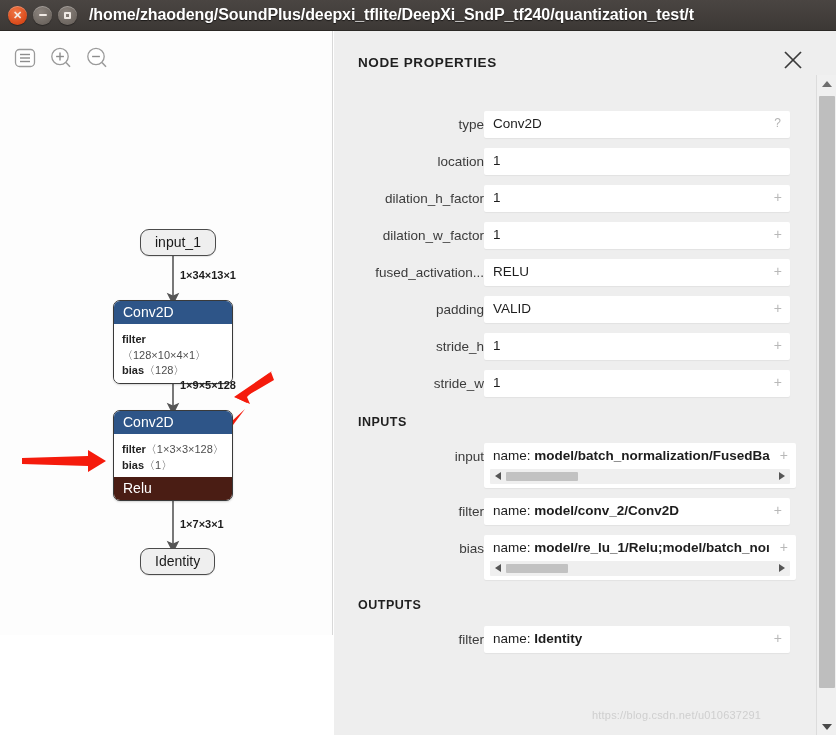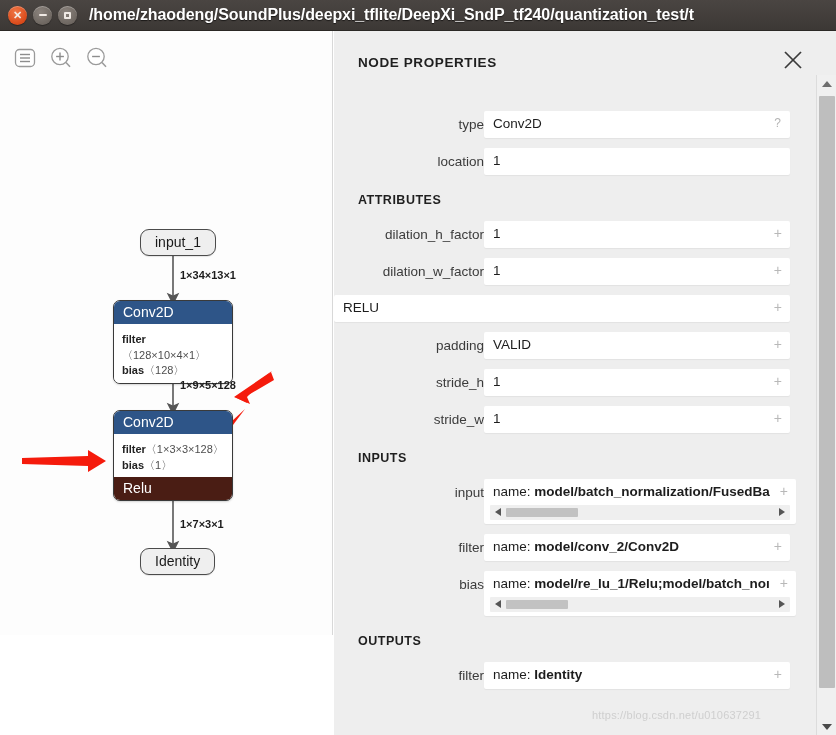--- a/index.html
+++ b/index.html
@@ -363,37 +363,37 @@
         <div class="hintmark">?</div>
       </div>
     </div>
     <div class="row">
       <div class="lbl">location</div>
       <div class="fieldwrap">
         <div class="fieldtext">1</div>
       </div>
     </div>
 
-    <div class="section-title">ATTRIBUTES</div>
 
     <div class="row">
       <div class="lbl">dilation_h_factor</div>
       <div class="fieldwrap">
         <div class="fieldtext">1</div>
         <div class="plusmark">+</div>
       </div>
     </div>
     <div class="row">
       <div class="lbl">dilation_w_factor</div>
       <div class="fieldwrap">
         <div class="fieldtext">1</div>
         <div class="plusmark">+</div>
       </div>
     </div>
     <div class="row">
+      <div class="lbl">fused_activation...</div>
       <div class="fieldwrap">
         <div class="fieldtext">RELU</div>
         <div class="plusmark">+</div>
       </div>
     </div>
     <div class="row">
       <div class="lbl">padding</div>
       <div class="fieldwrap">
         <div class="fieldtext">VALID</div>
         <div class="plusmark">+</div>

